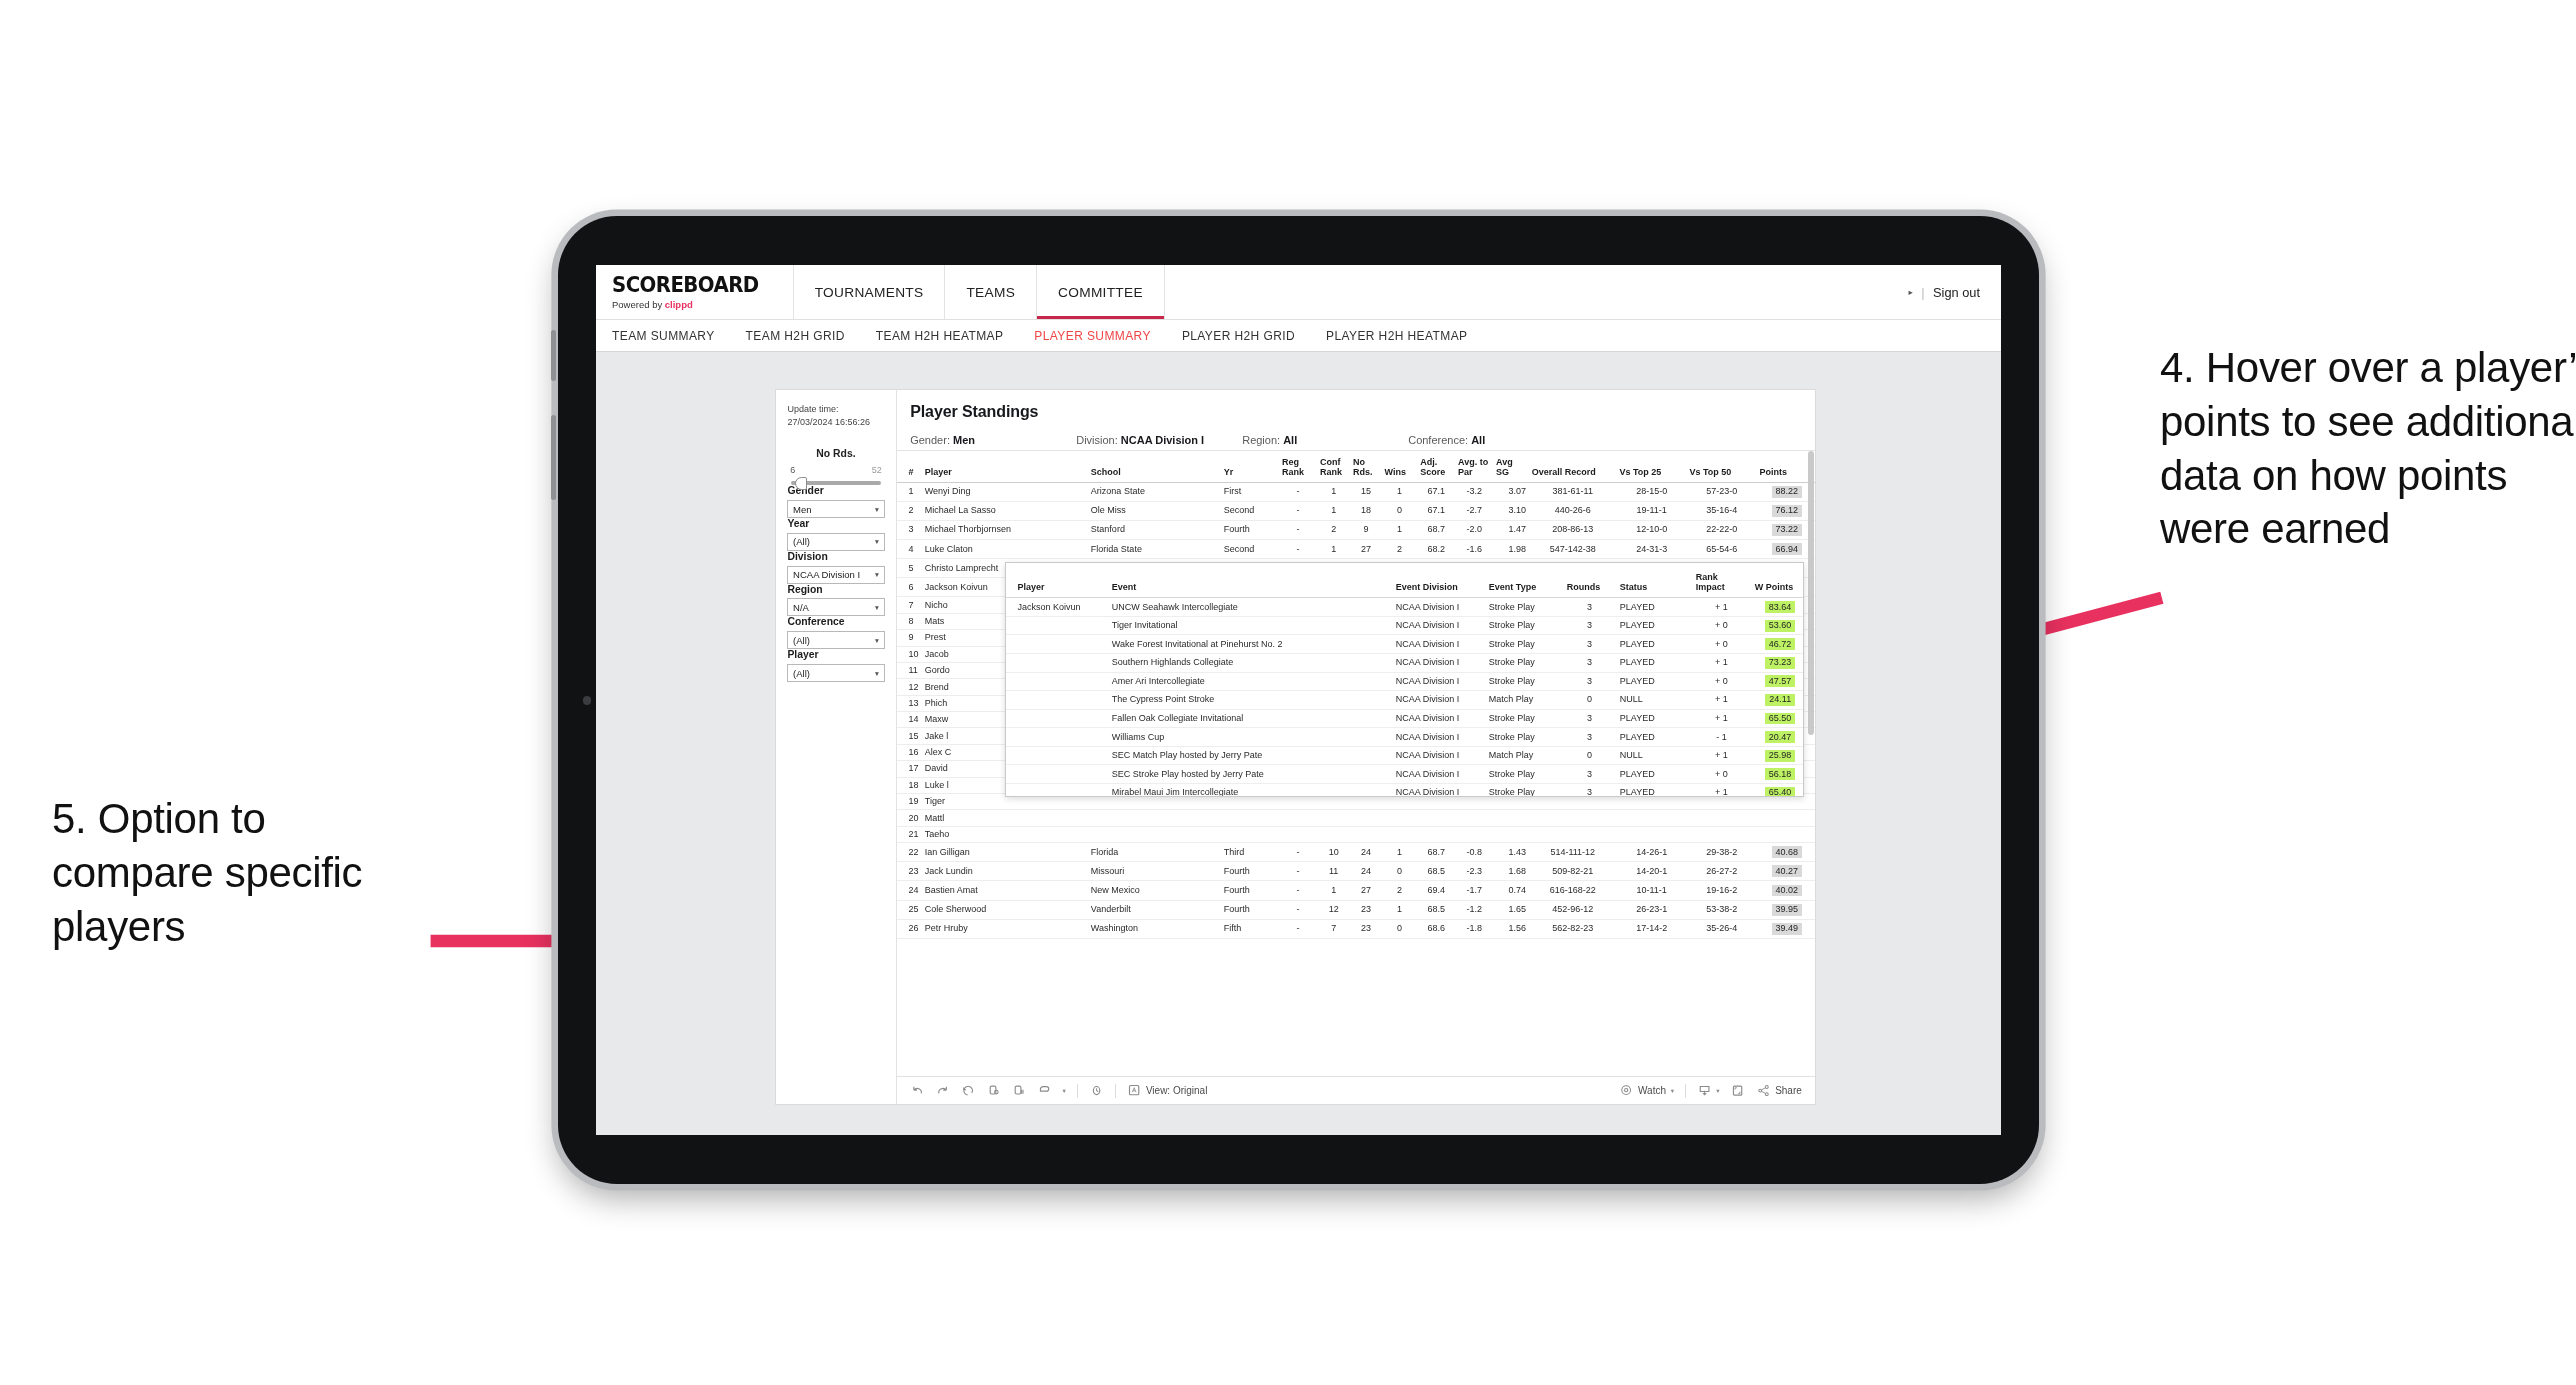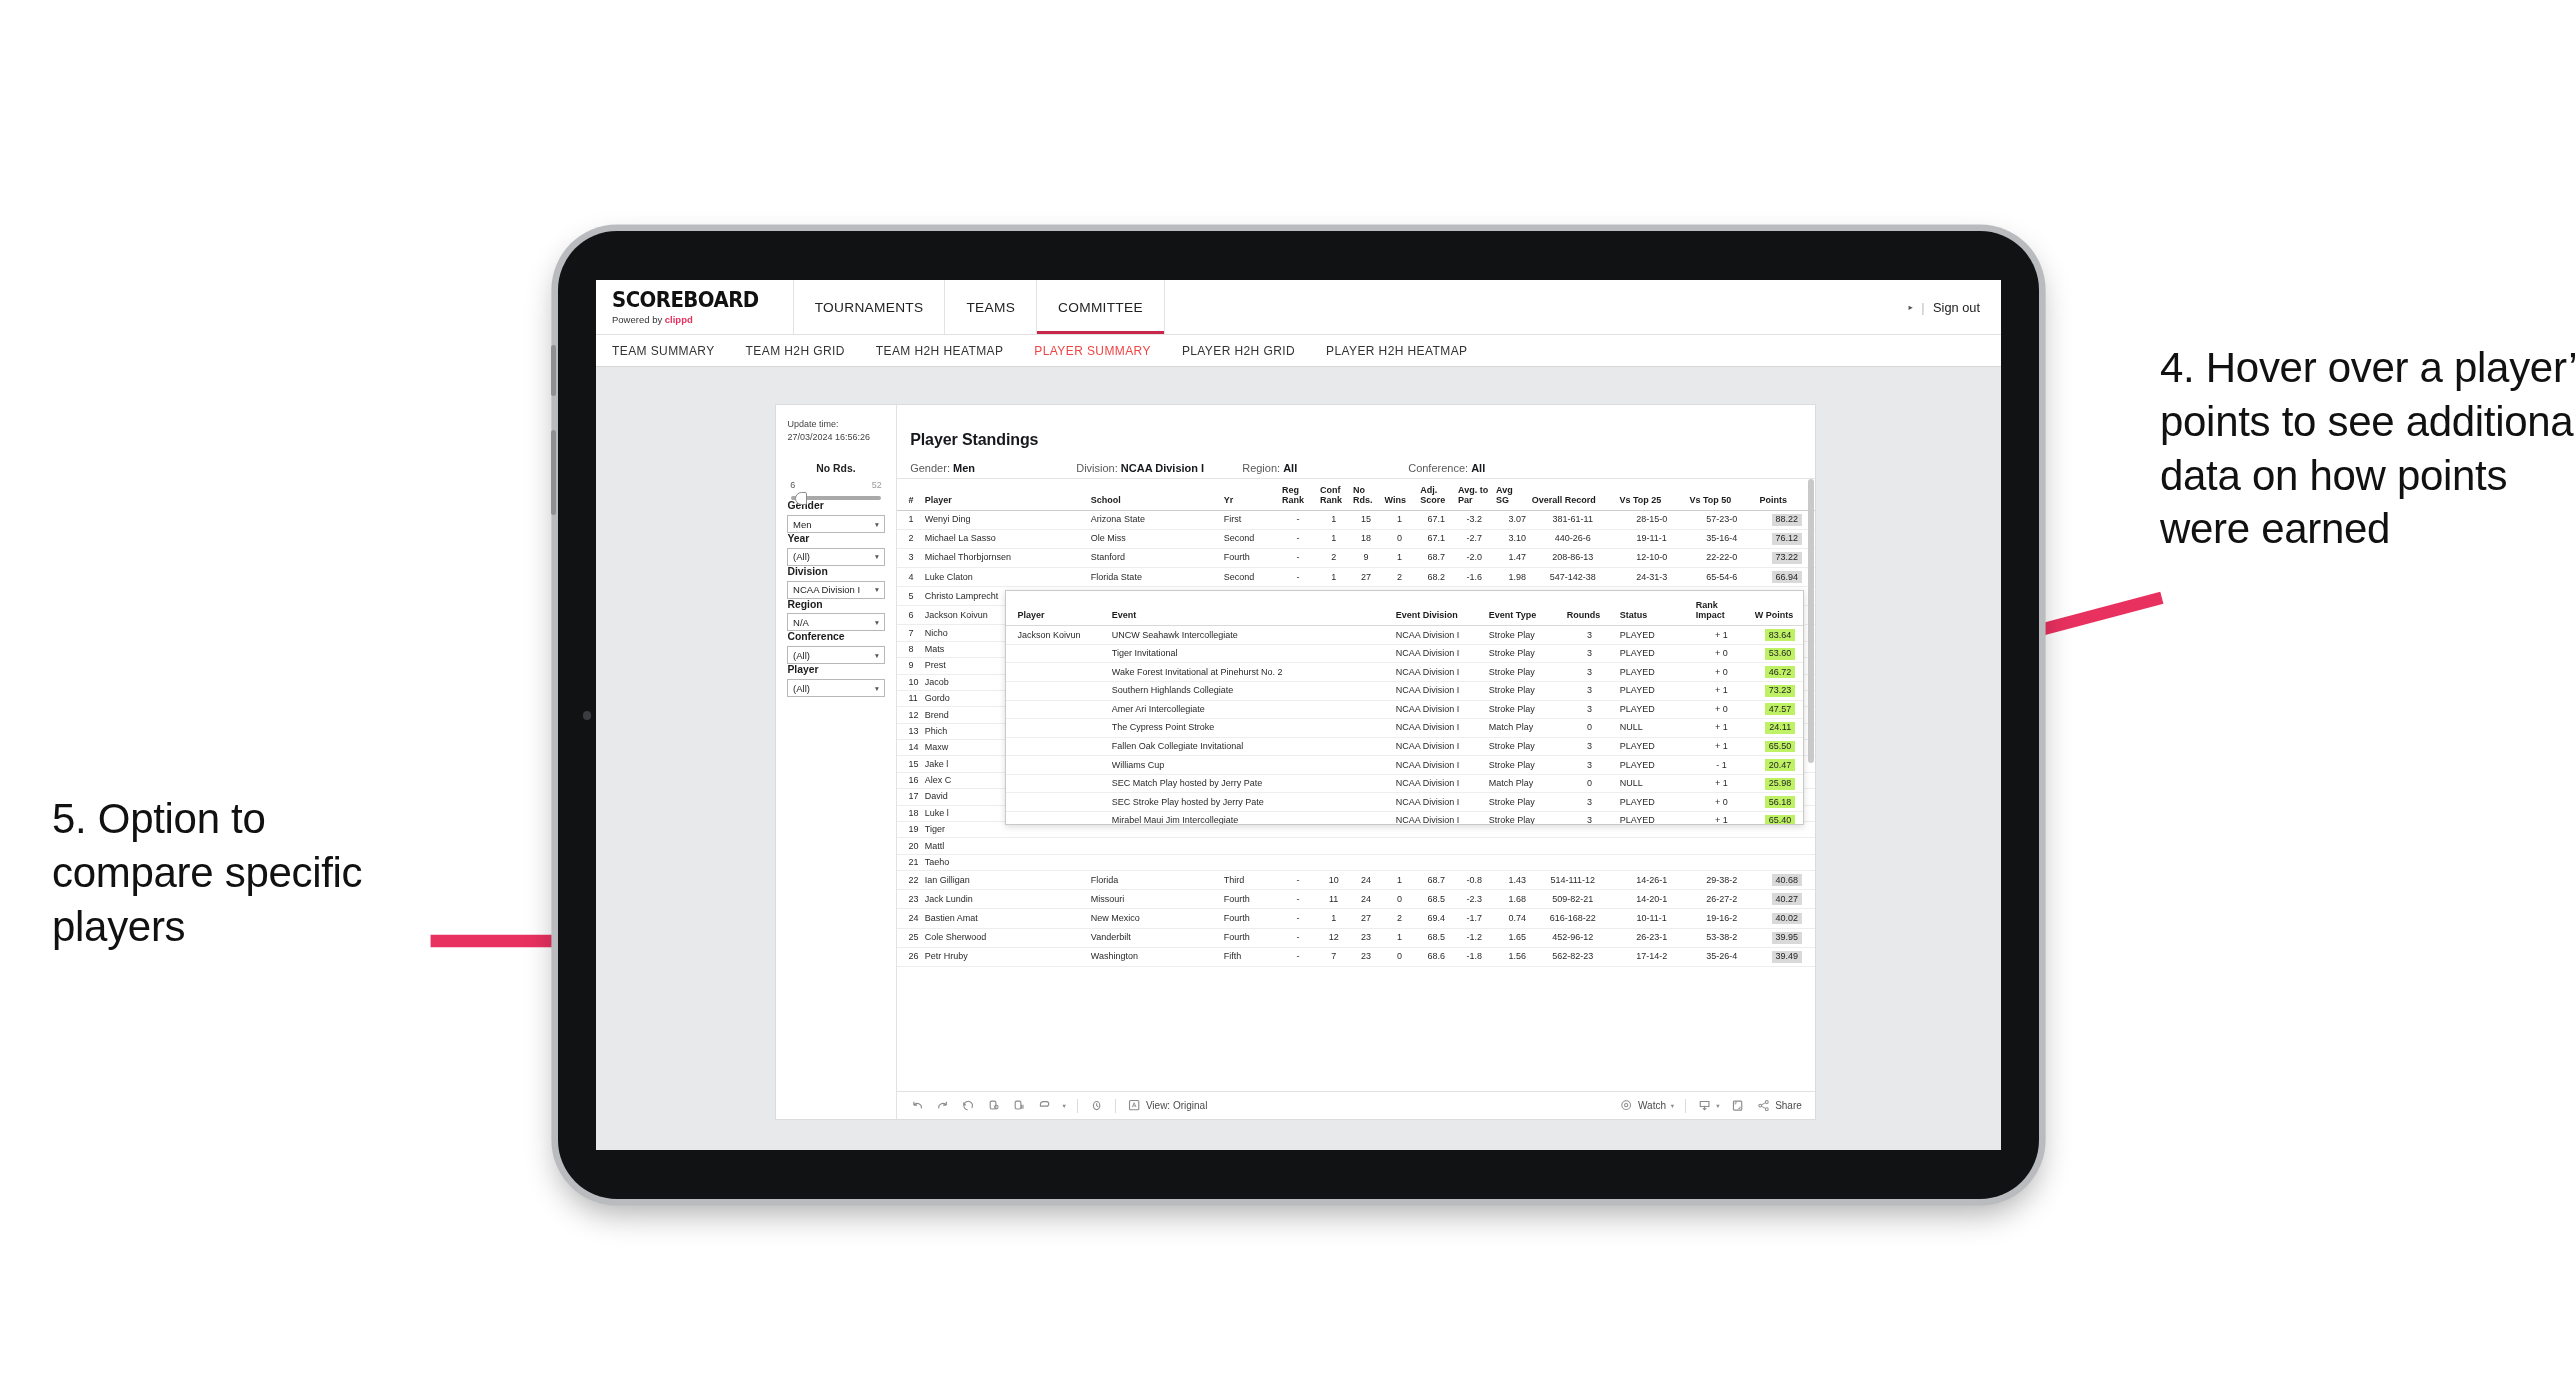--- a/index.html
+++ b/index.html
@@ -21,21 +21,21 @@
     letter-spacing: -0.3px;
   }
   #anno-right { left: 2160px; top: 341px; width: 445px; }
   #anno-left  { left: 52px;  top: 792px; width: 378px; }
 
   .arrow { position: absolute; }
   .arrow svg { display: block; overflow: visible; }
 
   
   #tablet {
-    position: absolute; left: 558px; top: 231px;
+    position: absolute; left: 558px; top: 216px;
     width: 1481px; height: 968px;
     background: #111214;
     border-radius: 59px;
     box-shadow: 0 0 0 6.6px #b9bbbe, 0 13.2px 32px rgba(0,0,0,0.33);
   }
   #tablet::before {
     content: ""; position: absolute; left: -6.6px; top: 114px;
     width: 4.7px; height: 51px; background: #8e9094; border-radius: 2.8px;
   }
   #tablet::after {
@@ -128,21 +128,21 @@
   .filter { margin-top: 0; }
   .filter-label { font-size: 10.4px; color: #1c1c1c; font-weight: 600; margin-bottom: 3.8px; }
   .filter-select {
     height: 18px; border: 0.9px solid #b8b8b8; background: #fff;
     display: flex; align-items: center; justify-content: space-between;
     padding: 0 4.7px; font-size: 9.5px; color: #222;
   }
   .filter-select .caret { font-size: 7.6px; color: #555; }
 
   
-  #panel { position: absolute; left: 121px; top: 0; right: 0; bottom: 0; margin-top: 13px; }
+  #panel { position: absolute; left: 121px; top: 0; right: 0; bottom: 0; }
   #panel-head { padding: 13.2px 0 0 13.2px; }
   #ps-title { font-size: 16px; font-weight: 700; color: #16181c; letter-spacing: -0.1px; }
   #ps-meta { display: flex; gap: 0; margin-top: 13.2px; font-size: 11px; color: #5a5a5a; }
   #ps-meta .mi { width: 166px; }
   #ps-meta b { color: #16181c; font-weight: 700; }
 
   
   #tbl-wrap { position: absolute; left: 0; right: 0; top: 60px; bottom: 28px; }
   table.std { width: 100%; border-collapse: collapse; table-layout: fixed; }
   table.std thead th {

